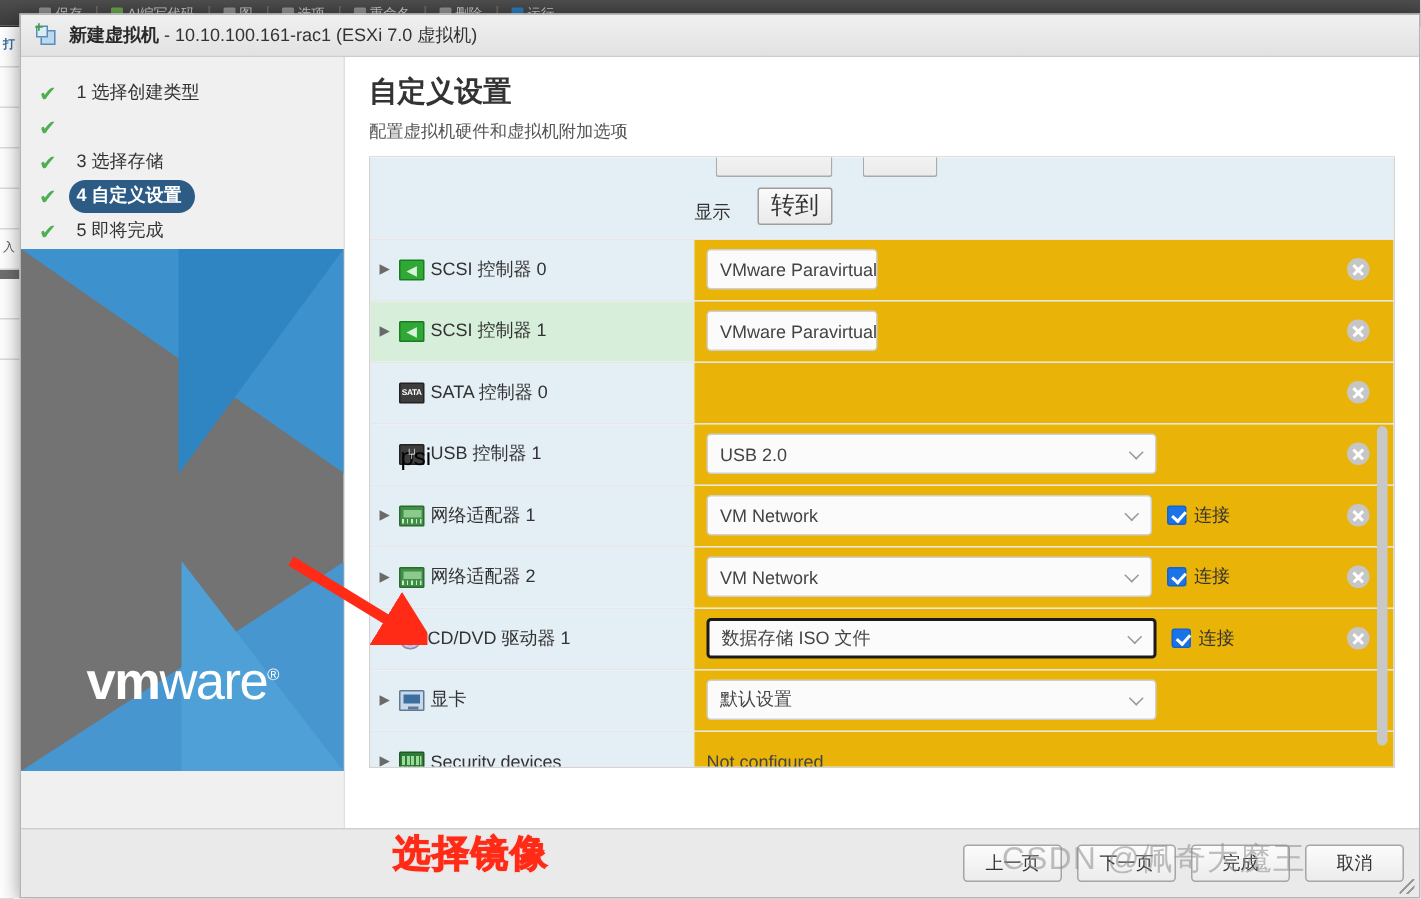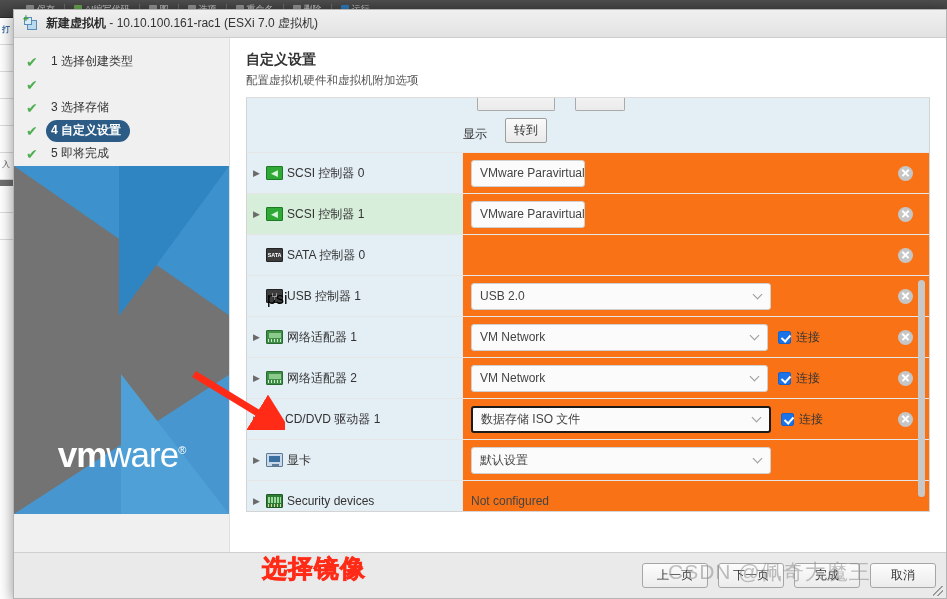--- a/index.html
+++ b/index.html
@@ -132,21 +132,21 @@
   .brand-logo .reg { font-size: 11px; vertical-align: super; }
   .brand-footer { height: 38px; flex: none; background: #f0f0f0; }
 
   
   .content {
     flex: 1; min-width: 0; background: #ffffff;
     display: flex; flex-direction: column;
     padding: 12px 0 0 0;
   }
   .content-head { padding: 0 16px 0 16px; flex: none; }
-  .page-title { font-size: 14px; color: #333; font-weight: bold; line-height: 1.3; }
+  .page-title { font-size: 19px; color: #333; font-weight: bold; line-height: 1.3; }
   .page-sub { font-size: 11.5px; color: #555; margin-top: 5px; }
   .head-rule { border-bottom: 1px solid #dddddd; margin-top: 9px; }
 
   .panel-wrap {
     flex: 1; min-height: 0; position: relative;
     margin: 0 16px 0 16px;
   }
   .panel {
     position: absolute; left: 0; top: 0; right: 0; bottom: 0;
     border: 1px solid #d4d4d4; border-top: none;
@@ -183,42 +183,42 @@
   .sel .caret {
     position: absolute; right: 8px; top: 50%; margin-top: -2px;
     width: 7px; height: 7px; border-left: 1.4px solid #999;
     border-bottom: 1.4px solid #999; transform: rotate(-45deg) translateY(-2px);
   }
   .sel.wide { width: 178px; }
   .btn-goto {
     margin-left: 9px; height: 25px; min-width: 38px;
     border: 1px solid #9d9d9d; border-radius: 2px;
     background: linear-gradient(#fafafa,#eaeaea);
-    font-size: 12px; color: #333; display: flex;
+    font-size: 16px; color: #333; display: flex;
     align-items: center; justify-content: center; padding: 0 8px;
   }
 
   
   .rows { position: relative; }
   .row {
     display: flex; align-items: stretch;
     height: 41px;
     border-top: 1px solid #e6e6e6;
   }
   .row .cell-name {
     width: 216px; flex: none;
     background: #e4eef5;
     display: flex; align-items: center;
     padding-left: 6px; gap: 4px;
     border-right: 1px solid #e6e6e6;
   }
   .row.hl .cell-name { background: #d7efda; }
   .row .cell-val {
     flex: 1; min-width: 0; display: flex; align-items: center;
-    background: #f97316; padding-left: 8px; gap: 10px;
+    background: #eab308; padding-left: 8px; gap: 10px;
   }
   .tri {
     width: 9px; flex: none; color: #6a6a6a;
     font-size: 9px; line-height: 9px;
   }
   .tri.empty { visibility: hidden; }
   .row-label { font-size: 12px; color: #333; white-space: nowrap; }
 
   .hwicon { width: 17px; height: 14px; flex: none; position: relative; border-radius: 1px; }
   .hwicon.scsi { background: #2fa836; border: 1px solid #1c7a22; }

